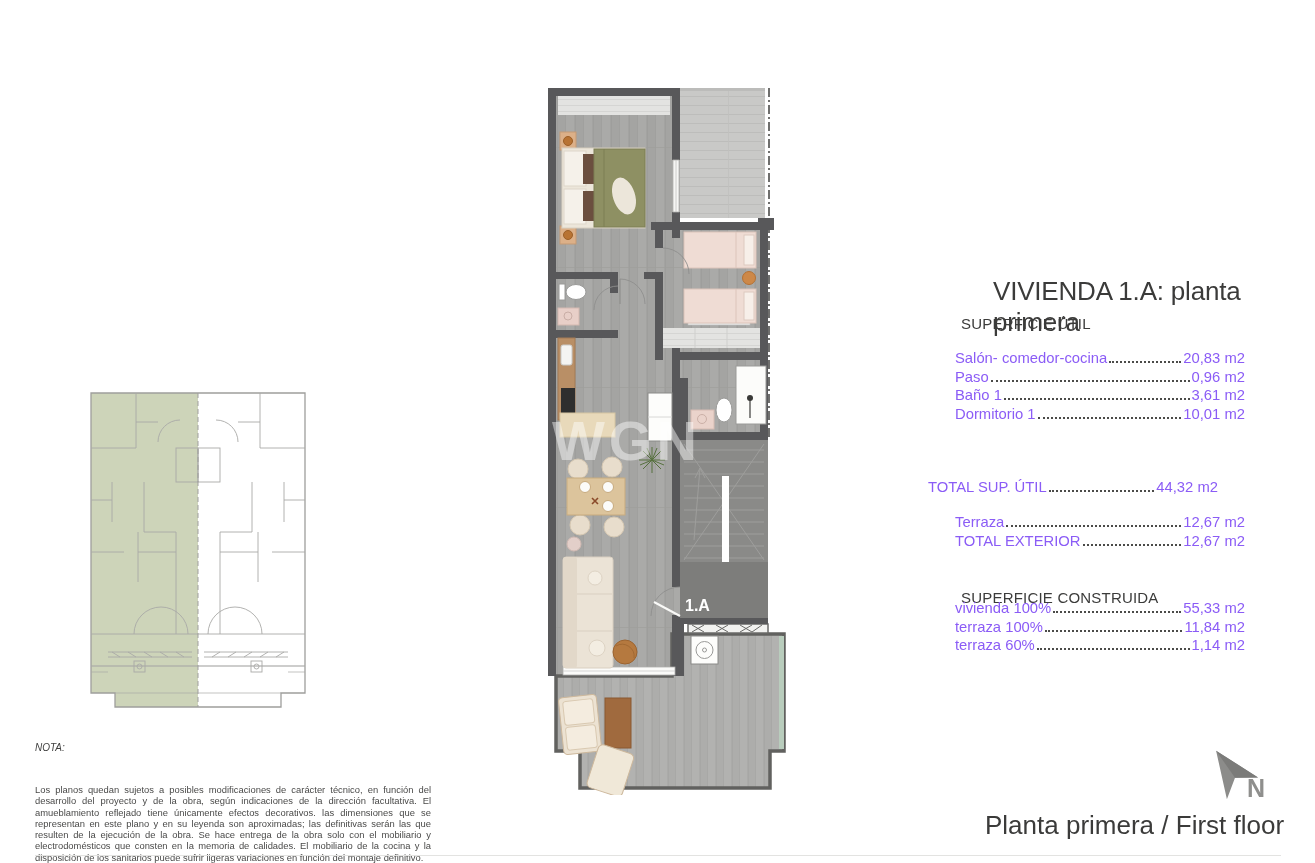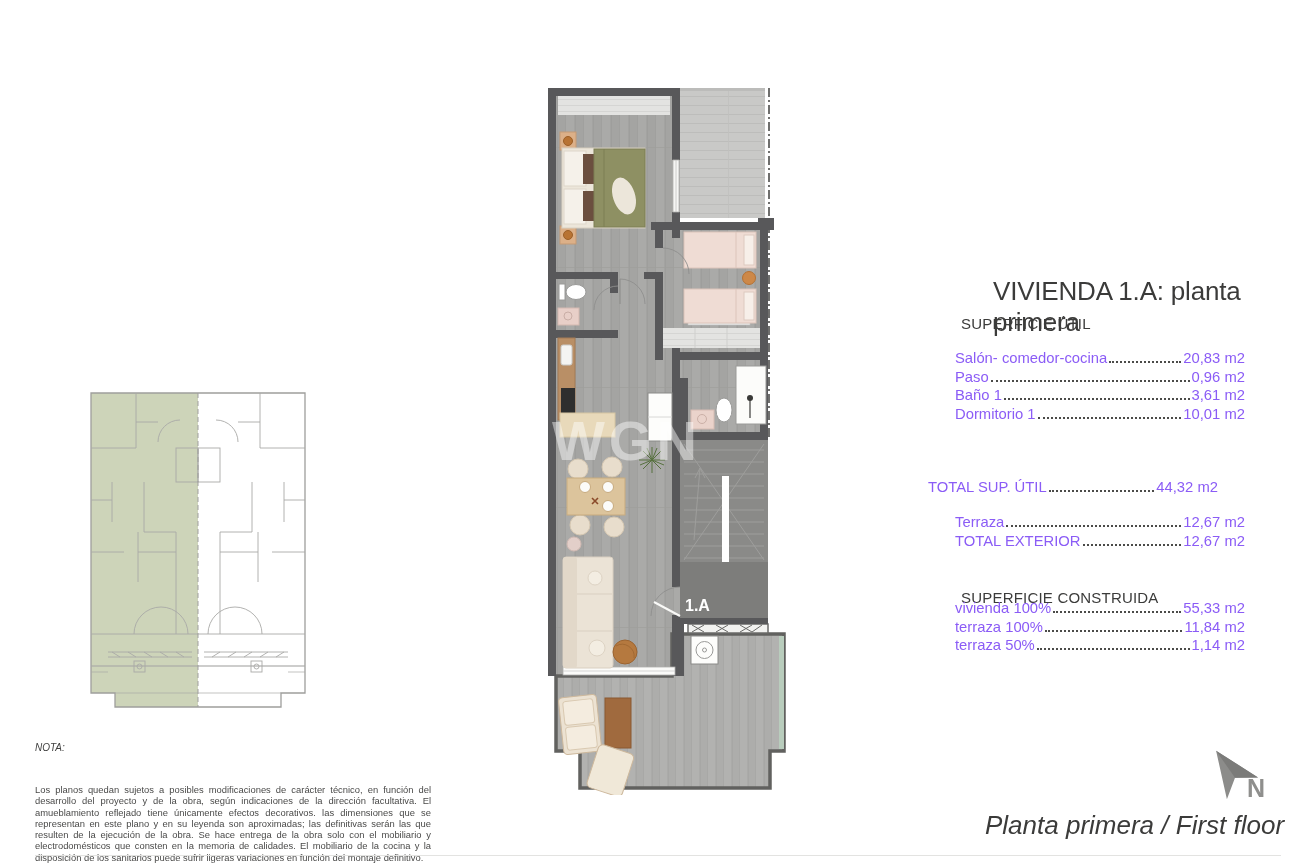--- a/index.html
+++ b/index.html
@@ -9,21 +9,21 @@
 
   
   .title{left:952px;top:276px;width:330px;font-size:26px;letter-spacing:-0.2px;color:#3b3b3a;margin-left:41px;}
   .sec-head{font-size:15px;color:#3b3b3a;letter-spacing:0.2px;padding-left:6px;}
   .rows{width:290px;}
   .row{display:flex;align-items:baseline;height:18.6px;font-size:14.8px;color:#8b5cf6;}
   .row .lbl{white-space:nowrap;}
   .row .dots{flex:1;border-bottom:2px dotted #4b4b49;margin:0 2px 3px 2px;min-width:8px;}
   .row .val{white-space:nowrap;}
 
-  .bottom-title{left:985px;top:810px;width:300px;font-size:26px;color:#3b3b3a;font-style:italic;}
+  .bottom-title{left:985px;top:810px;width:300px;font-size:26px;color:#3b3b3a;}
   .north-n{left:1247px;top:774px;font-size:25px;font-weight:bold;color:#8f8f8d;}
 
   
   .nota-head{left:35px;top:742px;font-size:10px;color:#3f3f3e;font-style:italic;}
   .nota-text{left:35px;top:766px;width:396px;font-size:9.4px;line-height:11.3px;color:#4a4a49;text-align:justify;margin-top:18px;}
 
   .watermark{left:552px;top:400px;width:200px;font-size:56px;font-weight:bold;
              color:rgba(255,255,255,0.45);letter-spacing:4px;pointer-events:none;margin-top:8px;}
   .hairline{left:35px;top:855px;width:1246px;height:1px;background:#e3e3e1;}
 </style>
@@ -323,21 +323,21 @@
       <span class="lbl">vivienda 100% </span>
       <span class="dots"></span>
       <span class="val">55,33 m2</span>
     </div>
     <div class="row">
       <span class="lbl">terraza 100%</span>
       <span class="dots"></span>
       <span class="val">11,84 m2</span>
     </div>
     <div class="row">
-      <span class="lbl">terraza 50%</span>
+      <span class="lbl">terraza 60%</span>
       <span class="dots"></span>
       <span class="val">1,14 m2</span>
     </div>
   </div>
 
   <svg class="abs" style="left:1200px;top:748px;" width="62" height="52" viewBox="0 0 62 52">
     <g transform="rotate(-35 31 24)">
       <polygon points="31,-2 50,44 31,31 12,44" fill="#8c8c8a"></polygon>
       <polygon points="31,-2 50,44 31,31" fill="#7b7b79"></polygon>
     </g>

